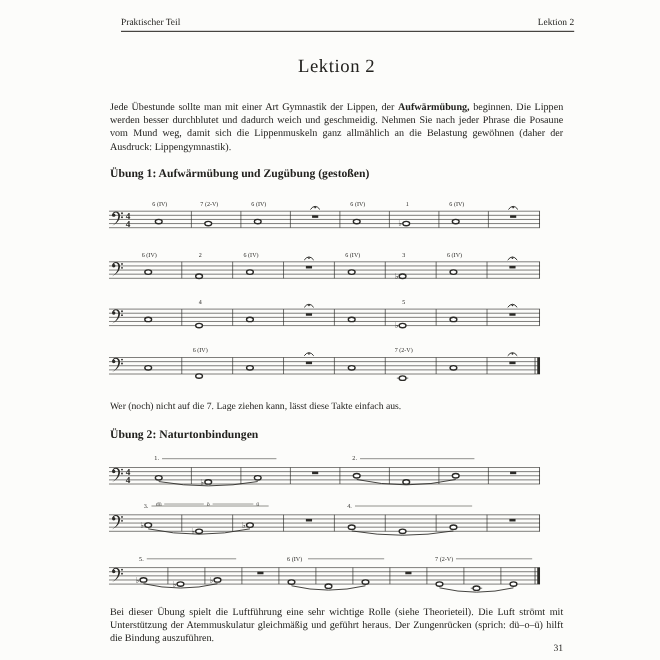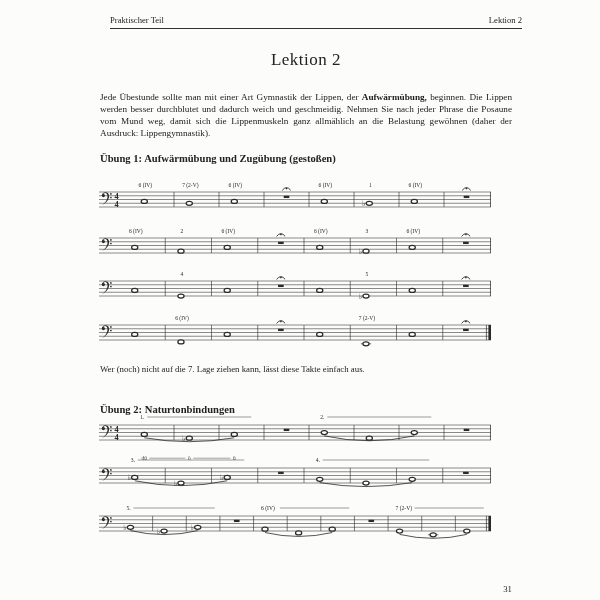--- a/index.html
+++ b/index.html
@@ -23,21 +23,21 @@
     font-size:9.2px;line-height:12.1px;text-align:justify;
   }
   .intro{top:91px;}
   .note-line{position:absolute;left:100px;width:412px;margin:0;font-size:8.8px;top:364px;font-family:Liberation Serif, serif;}
   .closing{top:550px;}
   .ex-heading{
     position:absolute;left:100px;width:412px;margin:0;
     font-size:10.6px;font-weight:bold;
   }
   #u1-heading{top:153px;}
-  #u2-heading{top:404px;}
+  #u2-heading{top:390px;}
   .staves{position:absolute;left:99px;width:394px;}
   #u1-staves{top:179px;}
   #u2-staves{top:412px;}
   .staves svg{display:block;}
   .pagenum{
     position:absolute;left:100px;top:584px;width:412px;
     text-align:right;font-size:8.8px;font-family:Liberation Serif, serif;
   }
 </style>
 </head>
@@ -358,16 +358,17 @@
           <line x1="180.98181818181817" y1="5" x2="250.25454545454545" y2="5" stroke="#4a4944" stroke-width="0.55"></line>
           <text x="296.5272727272727" y="6.6" font-size="5.6" font-family="'Liberation Serif',serif" fill="#2b2a27">7 (2-V)</text>
           <line x1="315.5272727272727" y1="5" x2="384.79999999999995" y2="5" stroke="#4a4944" stroke-width="0.55"></line>
           <path d="M 31.436363636363637 27.65 Q 65.07272727272726 35.5 98.7090909090909 27.65" fill="none" stroke="#2b2a27" stroke-width="0.8"></path>
           <path d="M 165.98181818181817 29.525 Q 199.61818181818182 37.375 233.25454545454545 29.525" fill="none" stroke="#2b2a27" stroke-width="0.8"></path>
           <path d="M 300.5272727272727 31.4 Q 334.16363636363633 39.25 367.79999999999995 31.4" fill="none" stroke="#2b2a27" stroke-width="0.8"></path>
         </svg>
       </div>
     </div>
 
+  <p class="para closing">Bei dieser Übung spielt die Luftführung eine sehr wichtige Rolle (siehe Theorieteil). Die Luft strömt mit Unterstützung der Atemmuskulatur gleichmäßig und geführt heraus. Der Zungenrücken (sprich: dü–o–ü) hilft die Bindung auszuführen.</p>
 
   <div class="pagenum">31</div>
 
 </div>
 
 </body></html>

